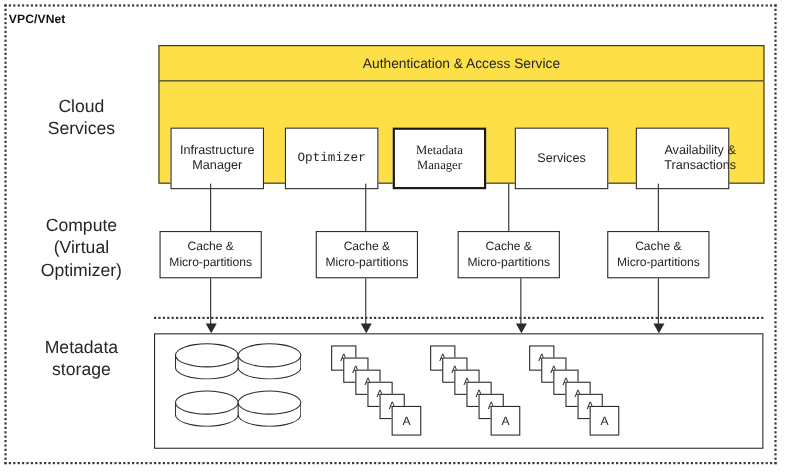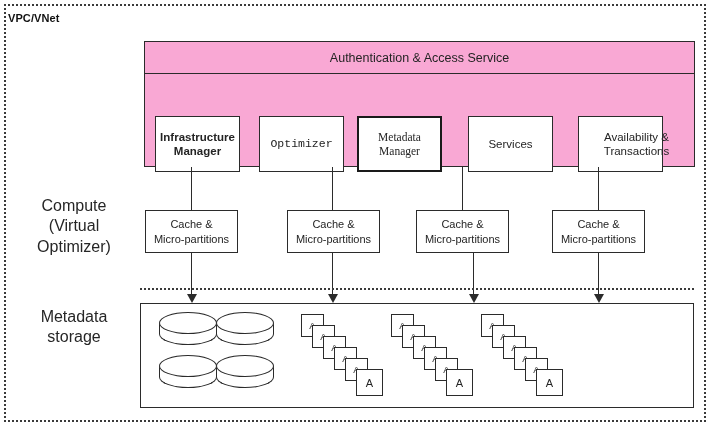--- a/index.html
+++ b/index.html
@@ -57,21 +57,21 @@
 
   
   .cloud-panel {
     position: absolute;
     left: 144px;
     top: 41px;
     width: 551px;
     height: 126px;
     border: 1px solid #2b2b2b;
     box-sizing: border-box;
-    background: #f9a8d4;
+    background: #fde047;
   }
   .cloud-header {
     position: absolute;
     left: 0;
     top: 0;
     width: 100%;
     height: 32px;
     border-bottom: 1px solid #2b2b2b;
     box-sizing: border-box;
     display: flex;
@@ -103,21 +103,21 @@
     text-align: center;
     font-size: 11.5px;
     line-height: 1.25;
     color: #242424;
     white-space: pre-line;
   }
   .service-box.emphasis {
     border: 2px solid #1a1a1a;
     font-family: Liberation Serif, serif;
   }
-  #svc-0 { left: 10px; font-weight: bold;  }
+  #svc-0 { left: 10px;  }
   #svc-1 { left: 114px; font-family: Liberation Mono, monospace; }
   #svc-2 { left: 212px; }
   #svc-3 { left: 323px; }
   #svc-4 { left: 433px; padding-left: 32px; }
 
   
   .connector {
     position: absolute;
     width: 1px;
     background: #2b2b2b;
@@ -270,20 +270,22 @@
   }
 </style>
 </head>
 <body>
 
 <div id="diagram">
 
   <div class="vpc-boundary"></div>
   <div class="vpc-label">VPC/VNet</div>
 
+  <div class="row-label" id="label-cloud">Cloud
+Services</div>
   <div class="row-label" id="label-compute">Compute
 (Virtual
 Optimizer)</div>
   <div class="row-label" id="label-storage">Metadata
 storage</div>
 
   <div class="cloud-panel">
 
     <div class="cloud-header">Authentication &amp; Access Service</div>
 

